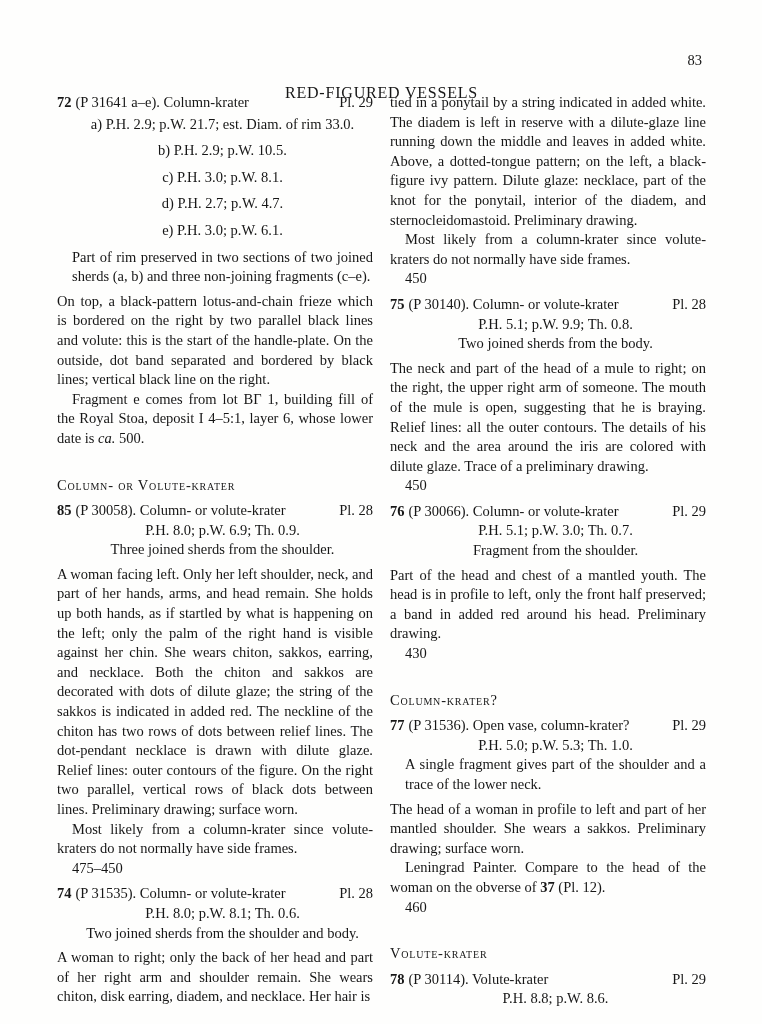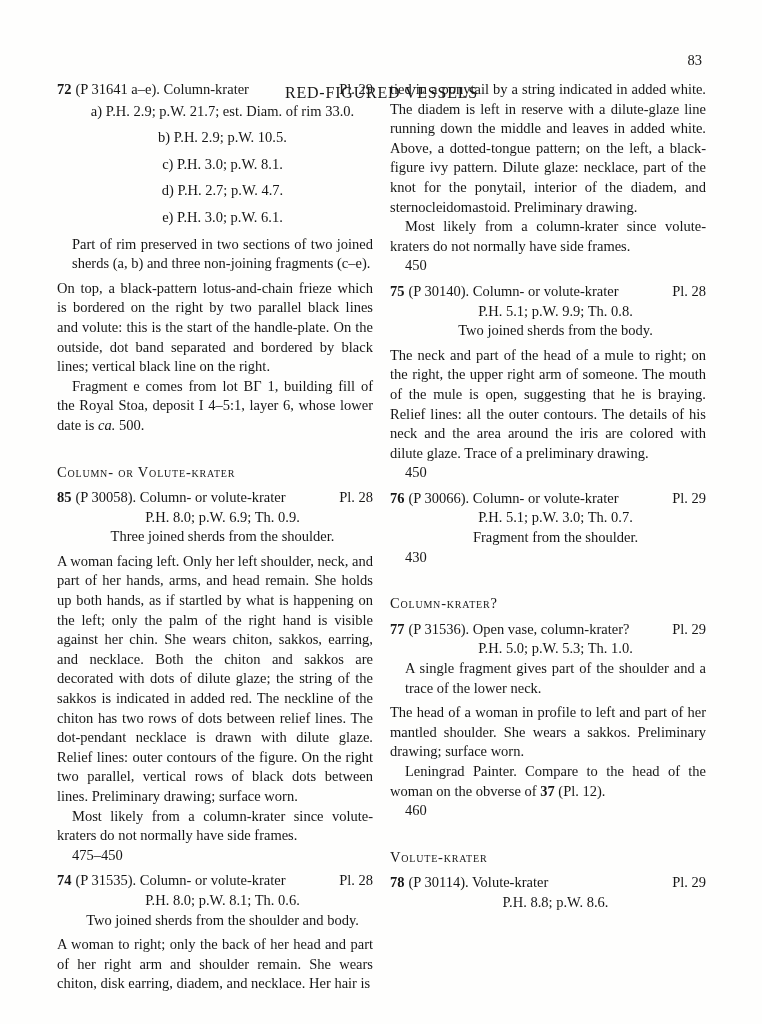--- a/index.html
+++ b/index.html
@@ -10,21 +10,21 @@
     overflow:hidden;
     font-family:"Liberation Serif","DejaVu Serif",serif;
     color:#161616;
   }
   .header{position:absolute;top:52px;left:57px;width:649px;height:20px;}
   .running-title{
     text-align:center;font-size:16px;letter-spacing:0.8px;margin-top:32px;
   }
   .page-number{position:absolute;right:4px;top:0;font-size:14.5px;}
   .col-wrap{
-    position:absolute;top:80px;left:57px;width:649px;
+    position:absolute;top:93px;left:57px;width:649px;
     display:flex;gap:17px;
   }
   .col{width:316px;font-size:14.5px;line-height:19.6px;text-align:justify;}
   .col > :first-child{margin-top:0;}
   .entry{display:flex;margin-top:6px;white-space:nowrap;}
   .entry .num{font-weight:bold;}
   .entry .body{margin-left:4px;}
   .entry .plate{margin-left:auto;}
   .dim{margin-left:15px;text-align:center;}
   .dim.loose{margin-bottom:7px;margin-top:2px;}
@@ -93,20 +93,21 @@
         <div class="dim">Two joined sherds from the body.</div>
         <div class="para"><span>The neck and part of the head of a mule to right; on the right, the upper right arm of someone. The mouth of the mule is open, suggesting that he is braying. Relief lines: all the outer contours. The details of his neck and the area around the iris are colored with dilute glaze. Trace of a preliminary drawing.</span></div>
         <div class="date">450</div>
         <div class="entry">
           <span class="num">76</span>
           <span class="body">(P 30066). Column- or volute-krater</span>
           <span class="plate">Pl. 29</span>
         </div>
         <div class="dim">P.H. 5.1; p.W. 3.0; Th. 0.7.</div>
         <div class="dim">Fragment from the shoulder.</div>
+        <div class="para"><span>Part of the head and chest of a mantled youth. The head is in profile to left, only the front half preserved; a band in added red around his head. Preliminary drawing.</span></div>
         <div class="date">430</div>
         <div class="section-heading">Column-krater?</div>
         <div class="entry">
           <span class="num">77</span>
           <span class="body">(P 31536). Open vase, column-krater?</span>
           <span class="plate">Pl. 29</span>
         </div>
         <div class="dim">P.H. 5.0; p.W. 5.3; Th. 1.0.</div>
         <div class="dimpara">A single fragment gives part of the shoulder and a trace of the lower neck.</div>
         <div class="para"><span>The head of a woman in profile to left and part of her mantled shoulder. She wears a sakkos. Preliminary drawing; surface worn.</span></div>

